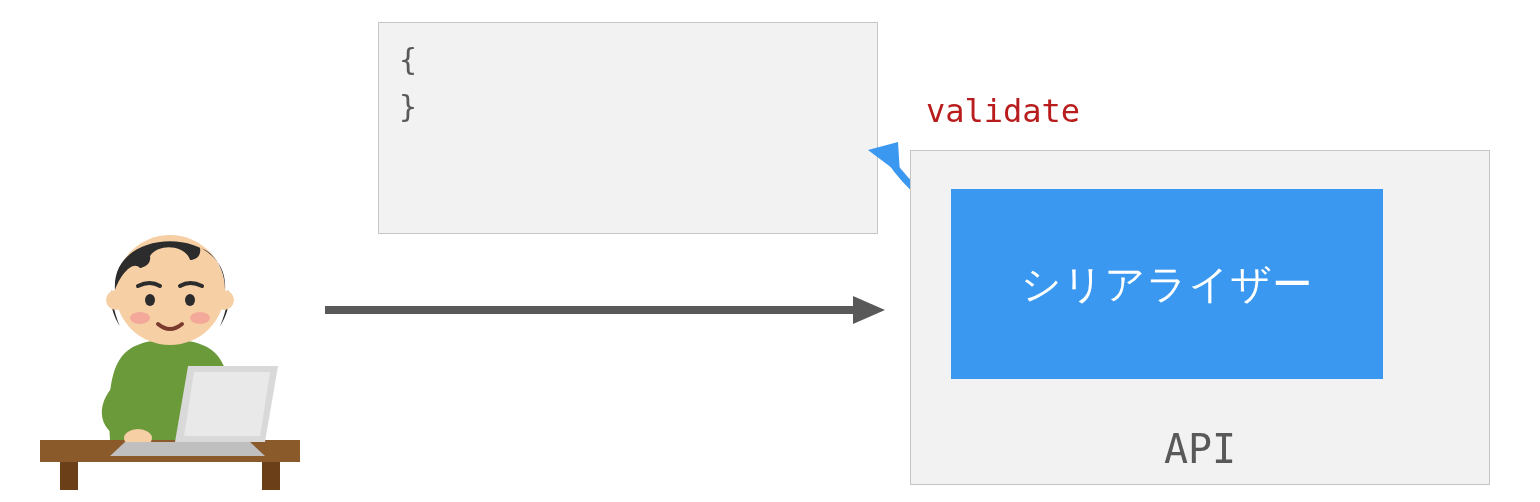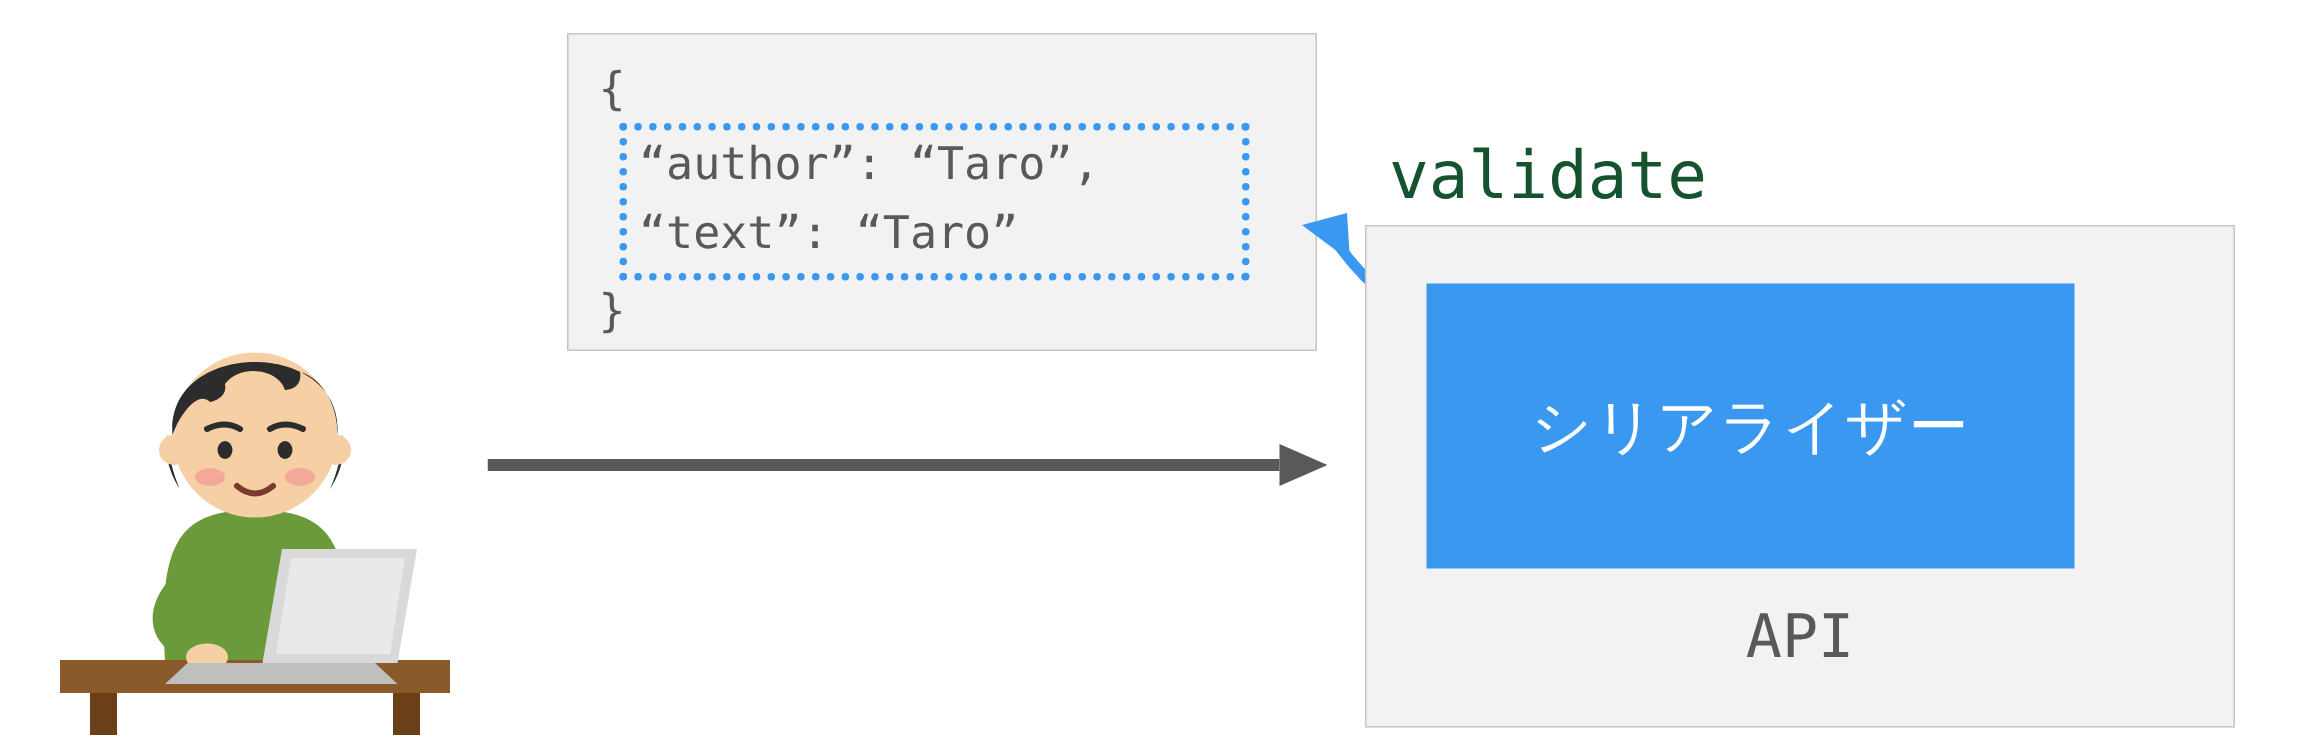--- a/index.html
+++ b/index.html
@@ -57,22 +57,22 @@
     width: 560px;
     height: 40px;
   }
 
   
   .validate-label {
     position: absolute;
     left: 926px;
     top: 92px;
     font-family: "Menlo", "Consolas", monospace;
-    font-size: 44px;
-    color: #14532d;
+    font-size: 32px;
+    color: #b91c1c;
   }
   .validate-arrow {
     position: absolute;
     left: 850px;
     top: 120px;
     width: 250px;
     height: 170px;
     pointer-events: none;
   }
 
@@ -98,21 +98,21 @@
     font-size: 40px;
     display: flex;
     align-items: center;
     justify-content: center;
     letter-spacing: 1px;
   }
   .api-label {
     position: absolute;
     left: 0;
     right: 0;
-    bottom: 36px;
+    bottom: 12px;
     text-align: center;
     font-size: 40px;
     color: #595959;
     font-family: "Menlo", "Consolas", monospace;
   }
 </style>
 </head>
 <body>
 
 <div class="user">
@@ -153,24 +153,20 @@
 
     <ellipse cx="100" cy="128" rx="10" ry="6" fill="#f3a89a"></ellipse>
     <ellipse cx="160" cy="128" rx="10" ry="6" fill="#f3a89a"></ellipse>
 
     <path d="M118 134 Q130 144 142 134" stroke="#7a3b2e" stroke-width="4" fill="none" stroke-linecap="round"></path>
   </svg>
 </div>
 
 <div class="code-box">
   <span class="brace">{</span>
-  <span class="code-inner-highlight">
-    <span class="code-line">“author”: “Taro”,</span>
-    <span class="code-line">“text”: “Taro”</span>
-  </span>
   <span class="brace">}</span>
 </div>
 
 <svg class="request-arrow" viewBox="0 0 560 40">
   <line x1="0" y1="20" x2="528" y2="20" stroke="#595959" stroke-width="8"></line>
   <polygon points="528,6 560,20 528,34" fill="#595959"></polygon>
 </svg>
 
 <div class="validate-label">validate</div>
 

